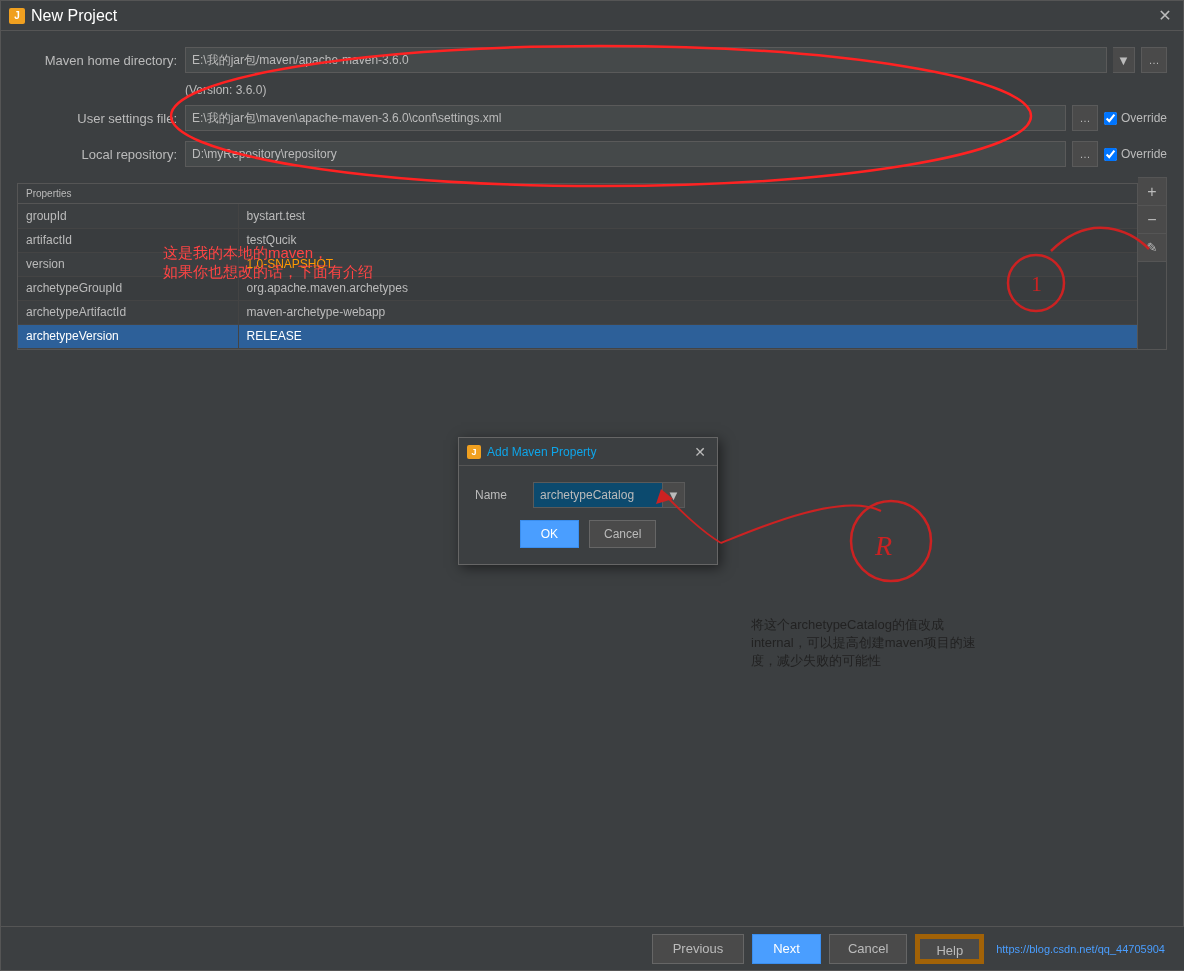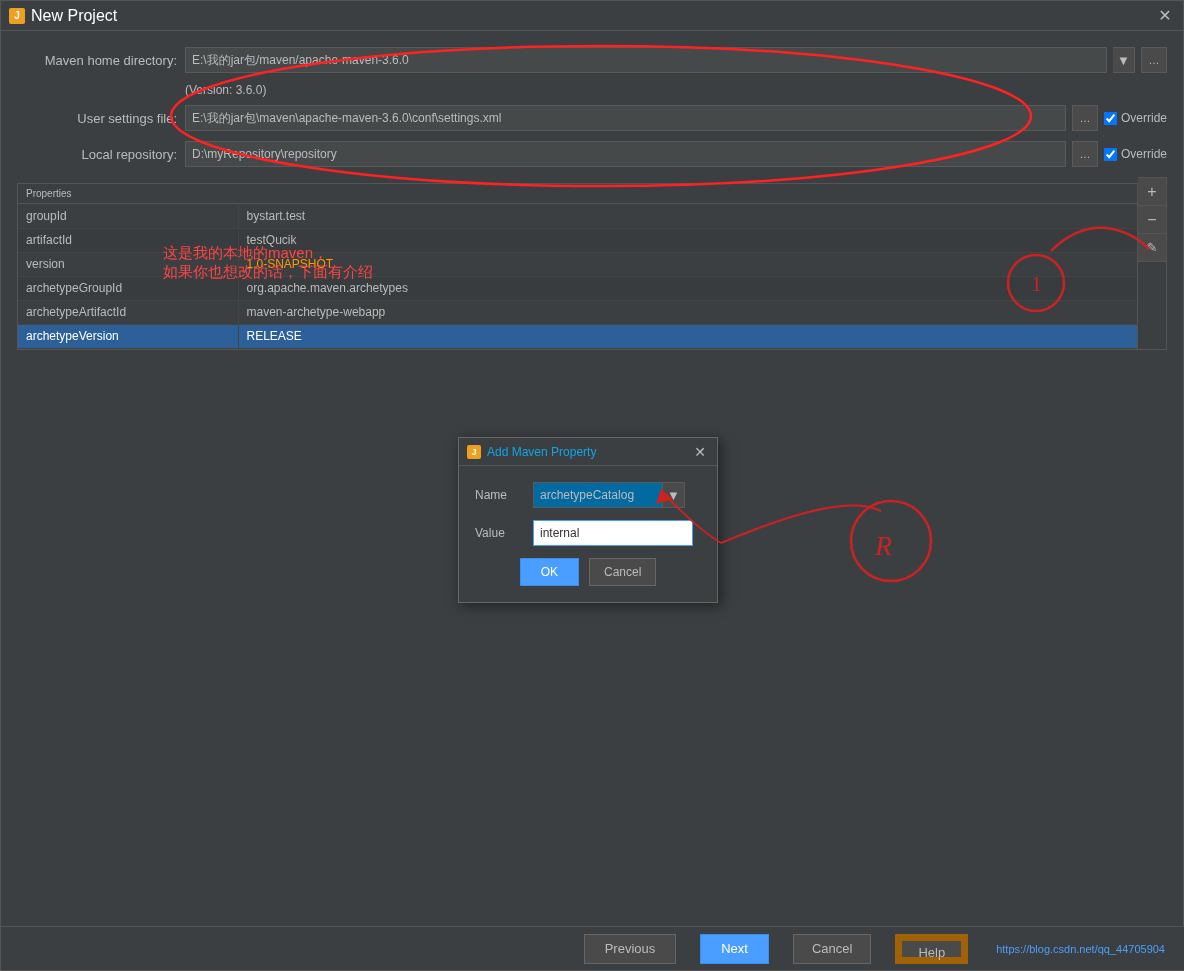--- a/index.html
+++ b/index.html
@@ -276,21 +276,21 @@
       width: 50px;
       color: #bbbbbb;
       font-size: 12px;
     }
     .dialog-input-container {
       display: flex;
       align-items: center;
     }
     .dialog-input {
       height: 26px;
-      background: #0369a1;
+      background: #0c4a6e;
       border: 1px solid #5a5a5a;
       color: #bbbbbb;
       padding: 2px 6px;
       font-size: 12px;
       outline: none;
       width: 130px;
     }
     .dialog-dropdown-btn {
       width: 22px; height: 26px;
       background: #4a4a4a;
@@ -340,21 +340,21 @@
       position: absolute;
       bottom: 0; left: 0;
       width: 1184px;
       height: 44px;
       background: #3c3f41;
       border-top: 1px solid #555;
       display: flex;
       align-items: center;
       justify-content: flex-end;
       padding: 0 12px;
-      gap: 24px;
+      gap: 8px;
     }
     .bottom-link {
       position: absolute;
       bottom: 8px;
       right: 0;
       color: #3a8eff;
       font-size: 11px;
       padding-right: 8px;
     }
     .btn-prev {
@@ -379,21 +379,21 @@
       background: #4a4a4a;
       border: 1px solid #666;
       color: #bbbbbb;
       padding: 4px 18px;
       cursor: pointer;
       font-size: 13px;
       height: 30px;
     }
     .btn-help {
       background: #4a4a4a;
-      border: 7px solid #a16207;
+      border: 5px solid #a16207;
       color: #bbbbbb;
       padding: 4px 16px;
       cursor: pointer;
       font-size: 13px;
       height: 30px;
     }
   </style>
 </head>
 <body>
 
@@ -487,44 +487,45 @@
       </div>
     </div>
 
   </div>
 
   <div class="annotation" style="left: 162px; top: 243px;">
     <span style="color:#ff4444; font-size:15px;">这是我的本地的maven，</span><br>
     <span style="color:#ff4444; font-size:15px;">如果你也想改的话，下面有介绍</span>
   </div>
 
+  <div class="annotation" style="left: 750px; top: 615px;">
+    <span style="color:#222; font-size:13px;">将这个archetypeCatalog的值改成</span><br>
+    <span style="color:#222; font-size:13px;">internal，可以提高创建maven项目的速</span><br>
+    <span style="color:#222; font-size:13px;">度，减少失败的可能性</span>
+  </div>
 
   <div class="dialog-overlay">
     <div class="dialog" style="left: 457px; top: 436px; width: 260px;">
       <div class="dialog-titlebar">
         <div class="dialog-title-left">
           <div class="dialog-icon">J</div>
           <span class="dialog-title-text">Add Maven Property</span>
         </div>
         <div class="dialog-close">✕</div>
       </div>
       <div class="dialog-body">
 
         <div class="dialog-row">
           <span class="dialog-label">Name</span>
           <div class="dialog-input-container">
             <input class="dialog-input" type="text" value="archetypeCatalog" style="">
             <div class="dialog-dropdown-btn">▼</div>
           </div>
         </div>
 
-        <div class="dialog-row">
-          <span class="dialog-label">Value</span>
-          <input class="dialog-value-input" type="text" value="internal" style="">
-        </div>
 
         <div class="dialog-buttons">
           <button class="btn-ok">OK</button>
           <button class="btn-cancel">Cancel</button>
         </div>
       </div>
     </div>
   </div>
 
   <svg class="overlay-svg" xmlns="http://www.w3.org/2000/svg">

